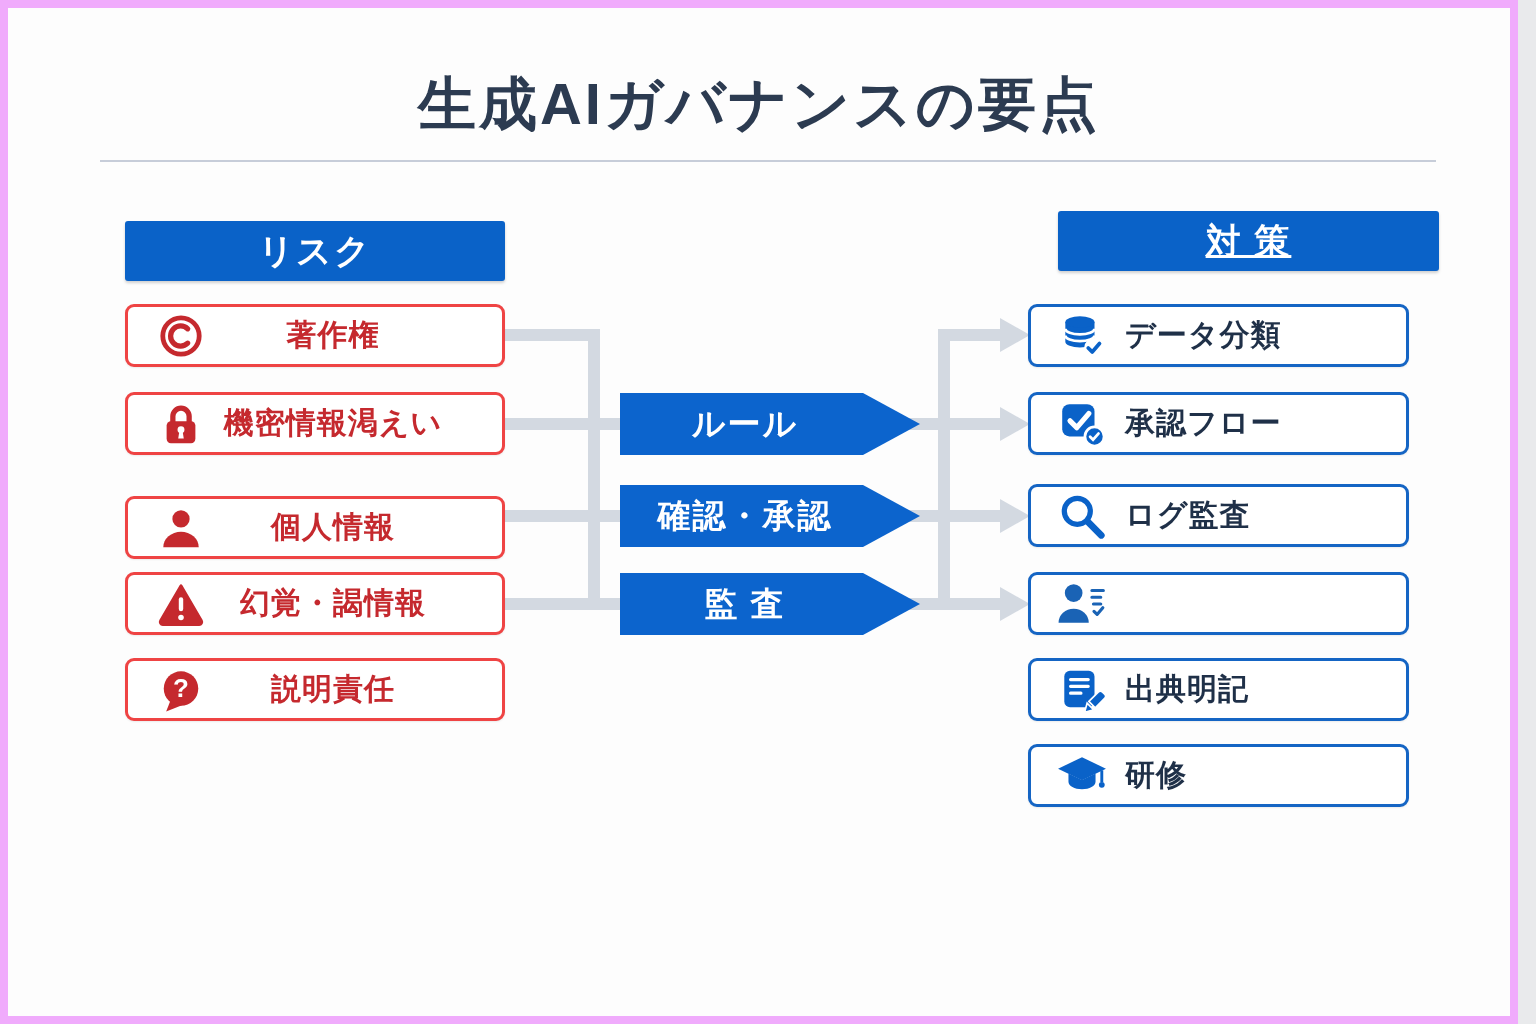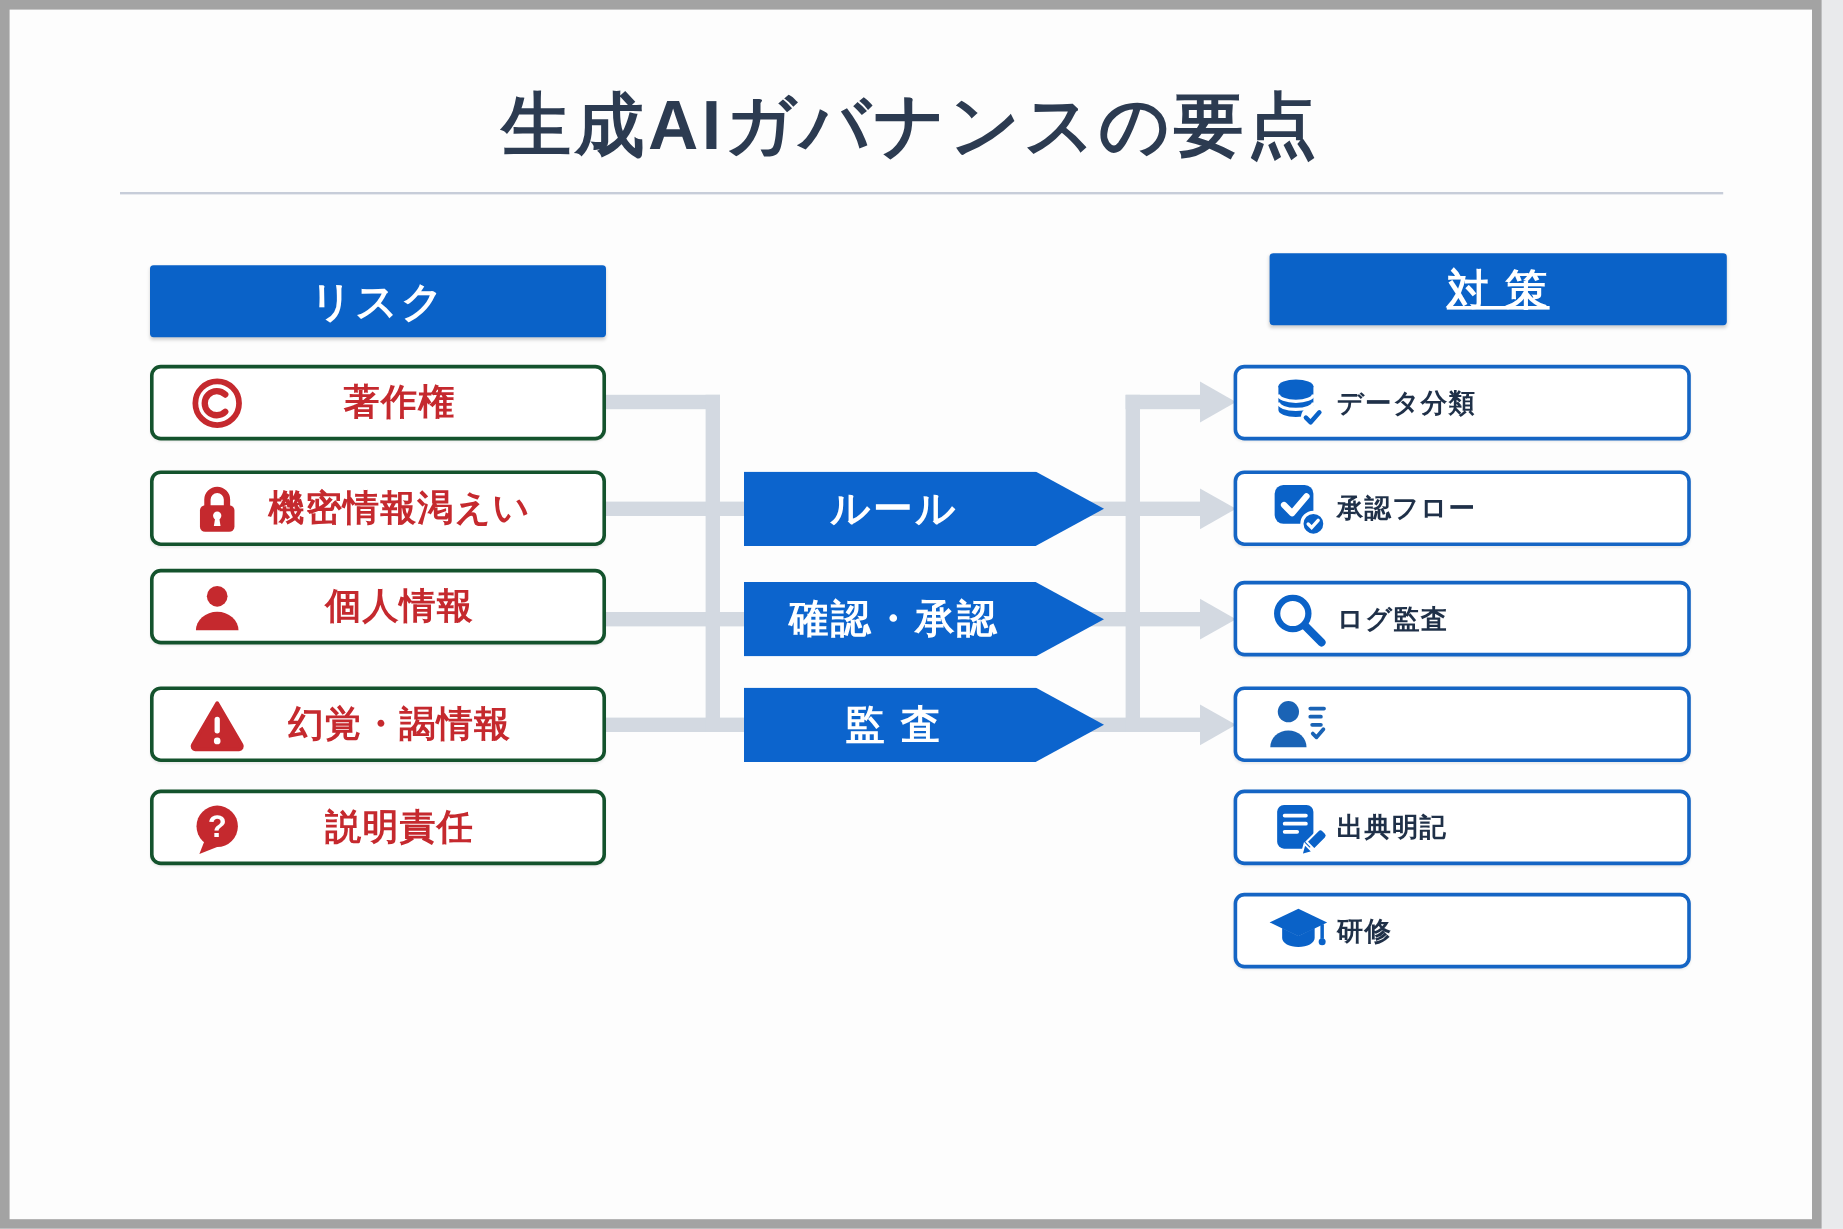--- a/index.html
+++ b/index.html
@@ -1,43 +1,43 @@
 <!DOCTYPE html>
 <html lang="ja"><head>
 <meta charset="utf-8">
 <style>
   html,body{margin:0;padding:0;background:#e9eaec;}
-  .canvas{position:relative;width:1518px;height:1024px;background:#a3a3a3;overflow:hidden;
+  .canvas{position:relative;width:1518px;height:1024px;background:#f0abfc;overflow:hidden;
           font-family:"Liberation Sans",sans-serif;}
   .sheet{position:absolute;inset:8px;background:#fdfdfd;}
 
   .title{position:absolute;left:0;right:0;top:66px;text-align:center;
          font-size:58px;font-weight:800;color:#2c3b51;letter-spacing:3px;}
   .divider{position:absolute;left:100px;top:160px;width:1336px;height:2px;background:#c7cdd9;}
 
   .col-header{position:absolute;height:60px;background:#0a62c8;color:#ffffff;
               display:flex;align-items:center;justify-content:center;
               font-size:35px;font-weight:800;letter-spacing:2px;border-radius:3px;
               box-shadow:0 2px 3px rgba(0,0,0,.18);z-index:3;}
   .hdr-risk{left:125px;top:221px;width:380px;}
   .hdr-measure{left:1058px;top:211px;width:381px;text-decoration:underline;}
 
   .risk-box{position:absolute;left:125px;width:380px;height:63px;background:#ffffff;
-            border:3px solid #14532d;border-radius:9px;box-sizing:border-box;
+            border:3px solid #ef4444;border-radius:9px;box-sizing:border-box;
             display:flex;align-items:center;z-index:3;box-shadow:0 1px 2px rgba(0,0,0,.07);}
   .risk-box .icn{margin-left:30px;width:46px;height:46px;flex:0 0 46px;display:flex;align-items:center;justify-content:center;}
   .risk-box .lbl{flex:1;text-align:center;padding-right:40px;color:#c5292e;
                  font-size:30px;font-weight:800;letter-spacing:1px;white-space:nowrap;}
-  .r1{top:304px}.r2{top:392px}.r3{top:474px}.r4{top:572px}.r5{top:658px}
+  .r1{top:304px}.r2{top:392px}.r3{top:496px}.r4{top:572px}.r5{top:658px}
 
   .measure-box{position:absolute;left:1028px;width:381px;height:63px;background:#ffffff;
                border:3px solid #1565c4;border-radius:9px;box-sizing:border-box;
                display:flex;align-items:center;z-index:3;box-shadow:0 1px 2px rgba(0,0,0,.07);}
   .measure-box .icn{margin-left:26px;width:50px;height:50px;flex:0 0 50px;display:flex;align-items:center;justify-content:center;}
-  .measure-box .lbl{margin-left:7px;color:#1f3048;font-size:22px;font-weight:800;
+  .measure-box .lbl{margin-left:18px;color:#1f3048;font-size:30px;font-weight:800;
                     letter-spacing:1px;white-space:nowrap;}
   .m1{top:304px}.m2{top:392px}.m3{top:484px}.m4{top:572px}.m5{top:658px}.m6{top:744px}
 
   .arrow{position:absolute;left:620px;width:300px;height:62px;background:#0c64cd;
          clip-path:polygon(0 0,81% 0,100% 50%,81% 100%,0 100%);
          display:flex;align-items:center;justify-content:center;z-index:2;}
   .arrow span{color:#ffffff;font-size:33px;font-weight:800;letter-spacing:2px;
               padding-right:50px;white-space:nowrap;}
   .a1{top:393px}.a2{top:485px}.a3{top:573px}
 

